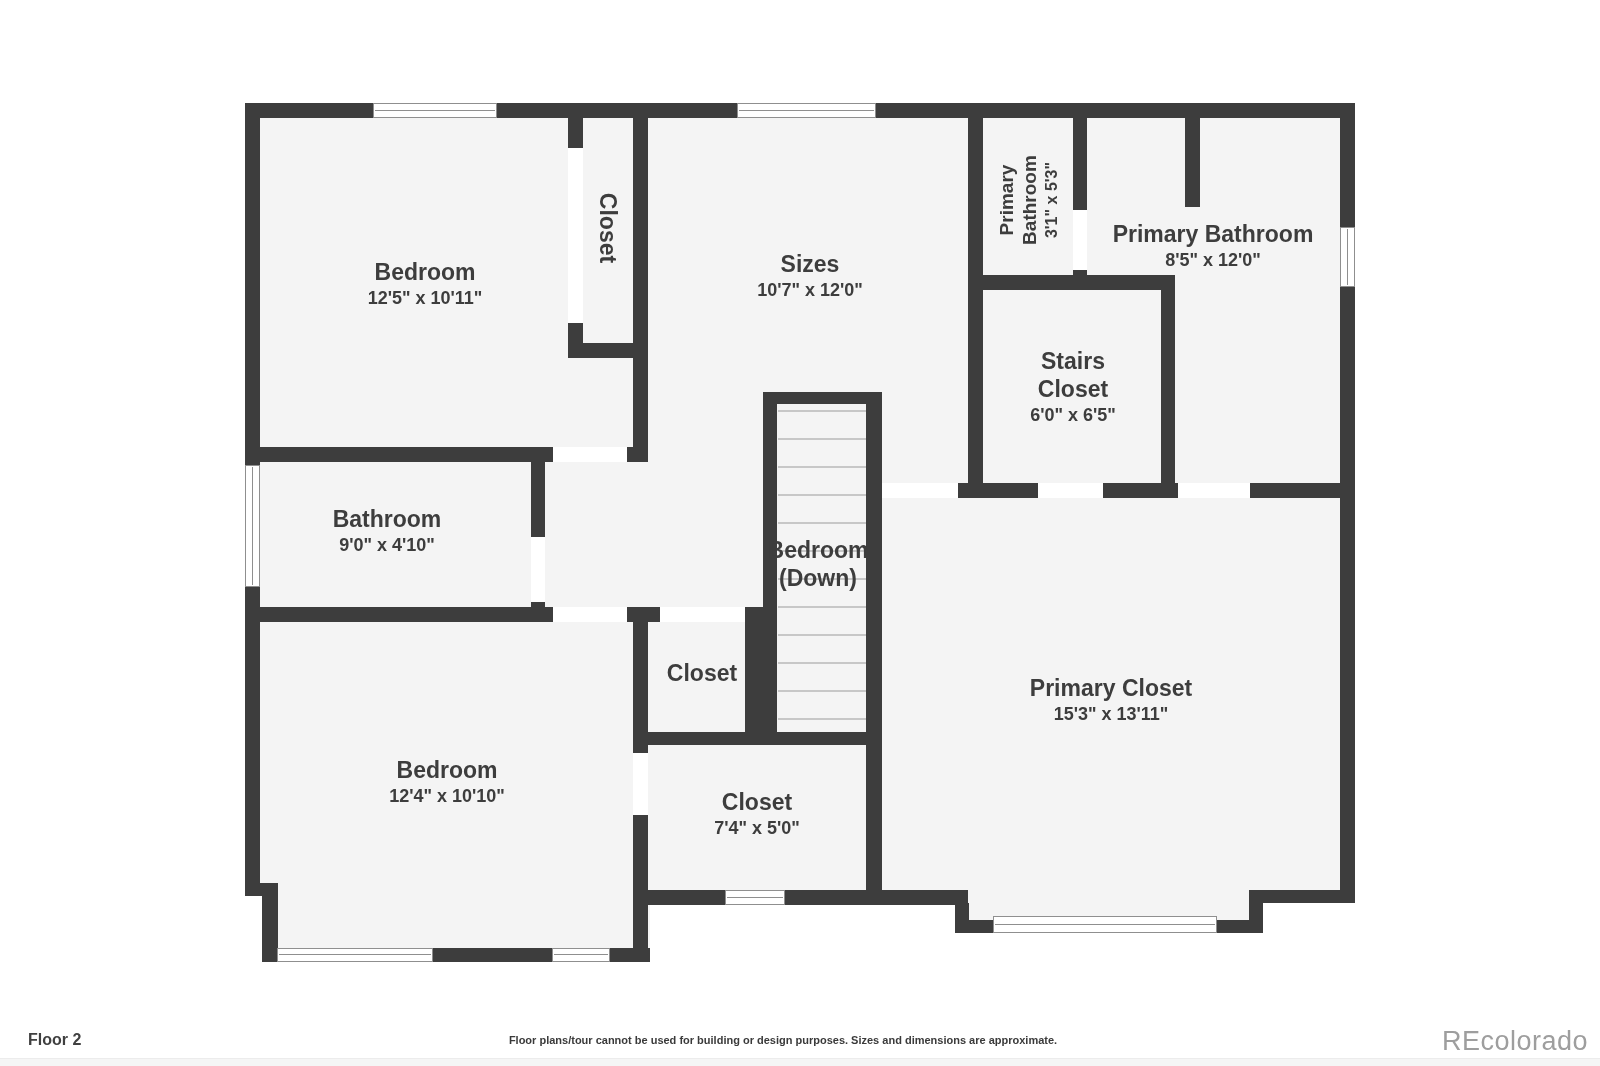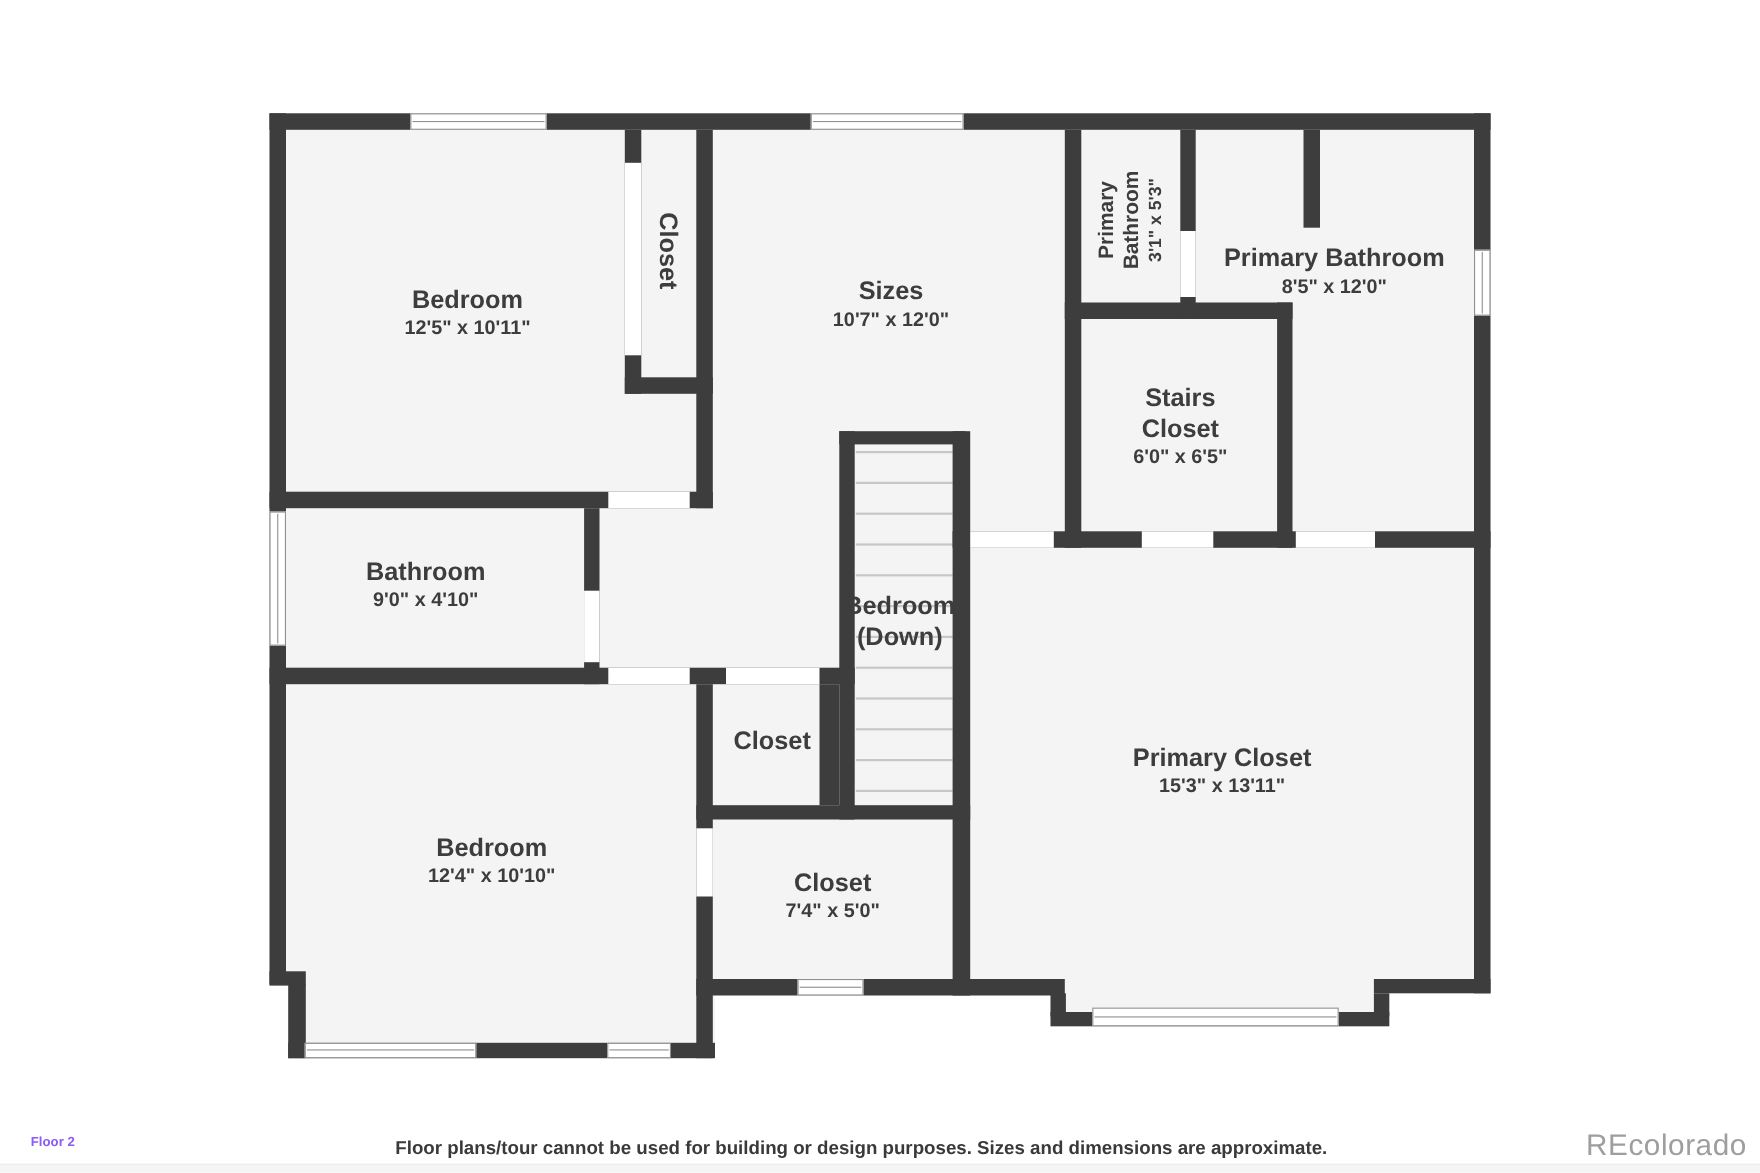--- a/index.html
+++ b/index.html
@@ -23,24 +23,24 @@
     position:absolute;transform:translateX(-50%);
     text-align:center;color:#3d3d3d;white-space:nowrap;z-index:30;
   }
   .rname{font-size:23px;line-height:28px;font-weight:700;}
   .rdims{font-size:18px;line-height:24px;font-weight:700;}
   .label.rot-cw{transform:translate(-50%,-50%) rotate(90deg);}
   .label.rot-ccw{transform:translate(-50%,-50%) rotate(-90deg);white-space:normal;width:112px;}
   .label.wrap{white-space:normal;width:140px;}
   .label.small .rname{font-size:19px;line-height:23px;}
   .label.small .rdims{font-size:16px;line-height:21px;}
-  .footer-floor{position:absolute;left:28px;top:1031px;font-size:12px;font-weight:700;color:#8b5cf6;}
+  .footer-floor{position:absolute;left:28px;top:1031px;font-size:16px;font-weight:700;color:#404040;}
   .footer-disclaimer{
     position:absolute;left:783px;top:1034px;transform:translateX(-50%);
-    font-size:17px;font-weight:700;color:#3a3a3a;white-space:nowrap;
+    font-size:11px;font-weight:700;color:#3a3a3a;white-space:nowrap;
   }
   .footer-brand{
     position:absolute;right:12px;top:1026px;
     font-size:27px;font-weight:400;color:#9e9e9e;letter-spacing:0.5px;
   }
   .bottom-strip{position:absolute;left:0;top:1058px;width:1600px;height:8px;background:#f5f5f5;border-top:1px solid #ececec;}
 </style>
 </head>
 <body>
 

